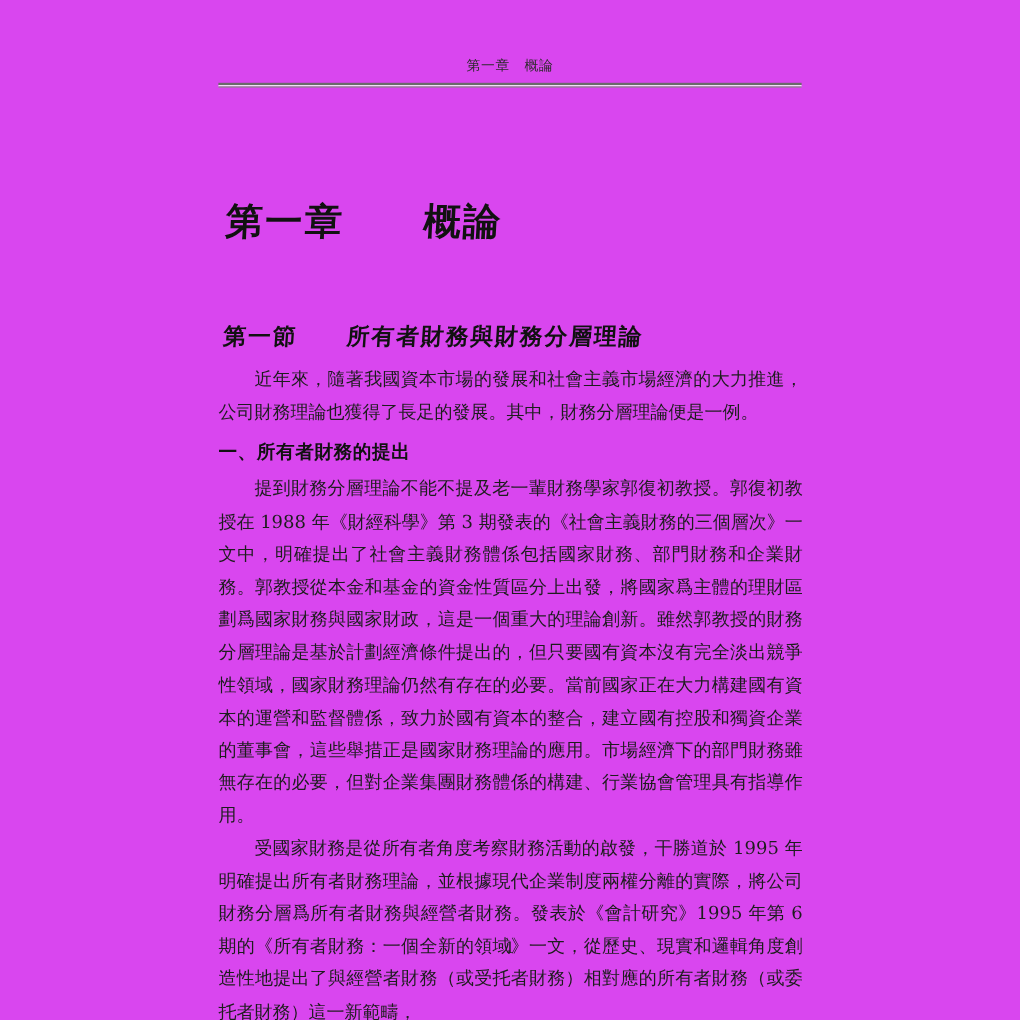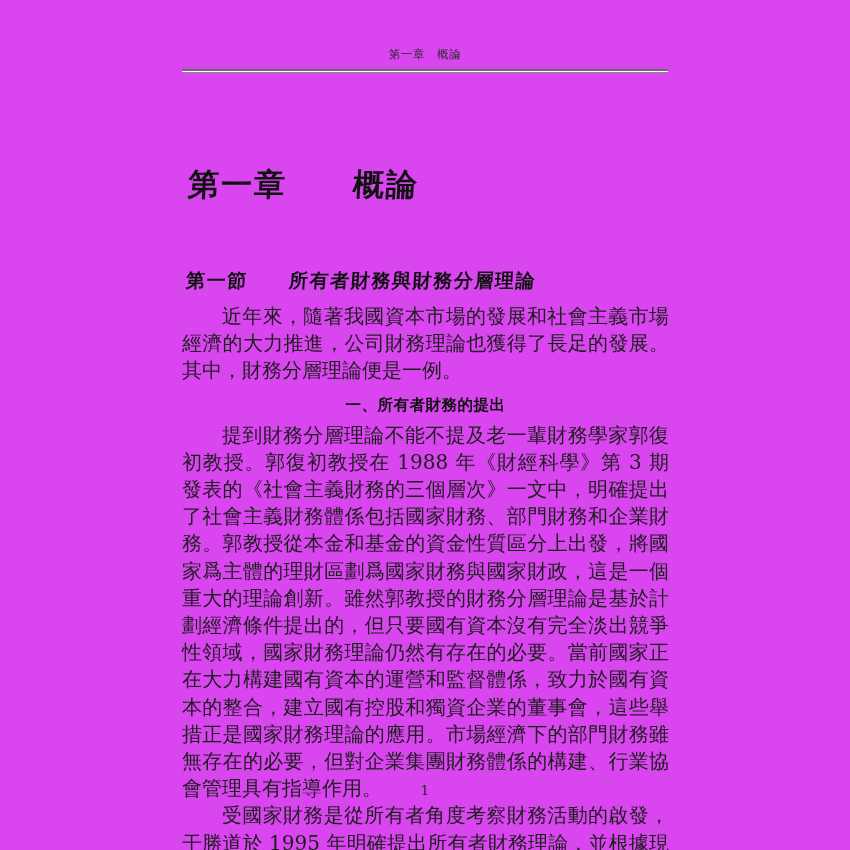--- a/index.html
+++ b/index.html
@@ -89,39 +89,38 @@
   
   .body-block {
     position: absolute;
     left: 182px;
     top: 303px;
     width: 487px;
   }
 
   p.para {
     margin: 0;
-    font-size: 20px;
+    font-size: 15px;
     line-height: 27.2px;
     text-align: justify;
     text-justify: inter-ideograph;
     text-indent: 2em;
     color: #1d1d1d;
     font-family: "DejaVu Serif", "Liberation Serif", serif;
   }
 
   
   h3.subsection {
     margin: 10px 0 6px 0;
     font-family: "DejaVu Sans", "Liberation Sans", sans-serif;
     font-weight: bold;
     font-size: 15.5px;
     letter-spacing: 0.5px;
     color: #111111;
     text-indent: 0;
-    text-align: center;
   }
 
   
   .page-number {
     position: absolute;
     left: 0;
     top: 783px;
     width: 850px;
     text-align: center;
     font-family: "DejaVu Serif", "Liberation Serif", serif;

